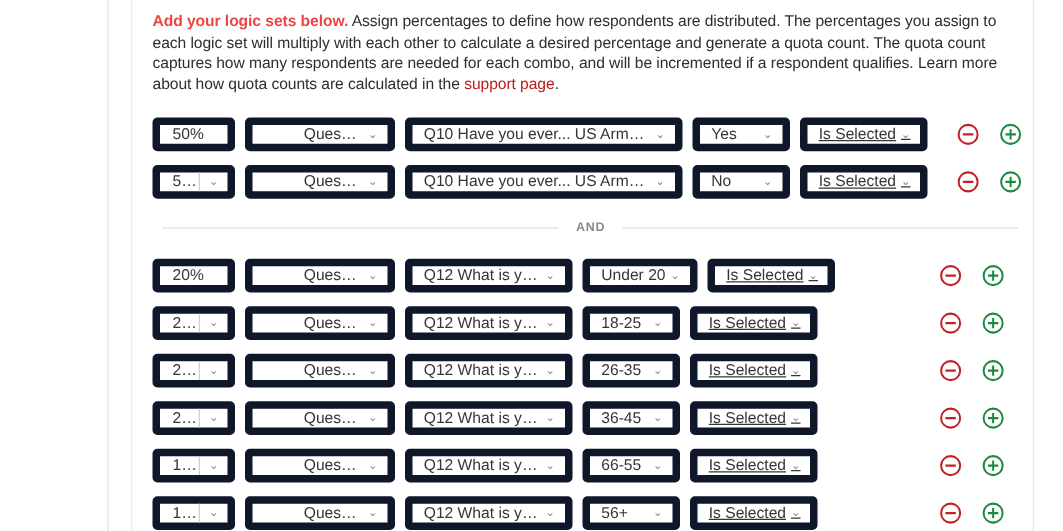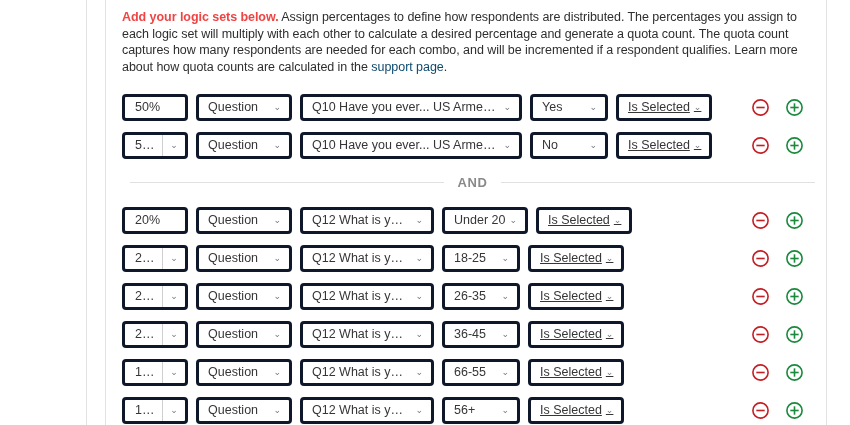--- a/index.html
+++ b/index.html
@@ -49,40 +49,40 @@
     font-size: 12.5px;
     line-height: 16.6px;
     color: #2e2e2e;
     letter-spacing: -0.05px;
   }
   .intro b {
     font-weight: bold;
     color: #ef4444;
   }
   .intro a {
-    color: #0c4a6e;
+    color: #b91c1c;
     text-decoration: none;
   }
 
   
   .rows {
     margin-top: 13px;
     padding-left: 16px;
   }
   .logic-row {
     display: flex;
     align-items: center;
     height: 38px;
   }
 
   
   .ctl {
     box-sizing: border-box;
     height: 27px;
-    border: 3px solid #0f172a;
+    border: 6px solid #0f172a;
     border-radius: 4px;
     background: #ffffff;
     display: flex;
     align-items: center;
     font-size: 12.5px;
     color: #363636;
     margin-right: 8px;
     white-space: nowrap;
     flex: none;
   }
@@ -120,21 +120,21 @@
     width: 22px;
     align-self: stretch;
     border-left: 1px solid #cfcfcf;
     display: flex;
     align-items: center;
     justify-content: center;
     color: #777;
     font-size: 9px;
   }
 
-  .fld-question  { width: 96px; }
+  .fld-question  { width: 120px; padding-left: 32px; }
   .fld-q10       { width: 222px; }
   .fld-q12       { width: 134px; }
   .fld-choice-wide { width: 78px; }
   .fld-choice-auto { width: auto; }
   .fld-choice-auto .lab { padding-right: 4px; }
   .fld-choice-auto .chev { margin-left: 0; padding-right: 8px; }
   .fld-op-auto   { width: auto; text-decoration: underline; }
   .fld-op-auto .lab { padding-right: 4px; }
   .fld-op-auto .chev { margin-left: 0; padding-right: 8px; }
 
@@ -164,21 +164,21 @@
     margin: 3px 0 4px 0;
     padding-right: 11px;
     padding-left: 24px;
   }
   .and-divider .line {
     flex: 1;
     height: 1px;
     background: #e0e0e0;
   }
   .and-divider .and-label {
-    font-size: 13px;
+    font-size: 10px;
     font-weight: bold;
     letter-spacing: 0.6px;
     color: #8a8a8a;
     padding: 0 14px;
   }
 </style>
 </head>
 <body>
 
 <div class="rule rule-outer"></div>

